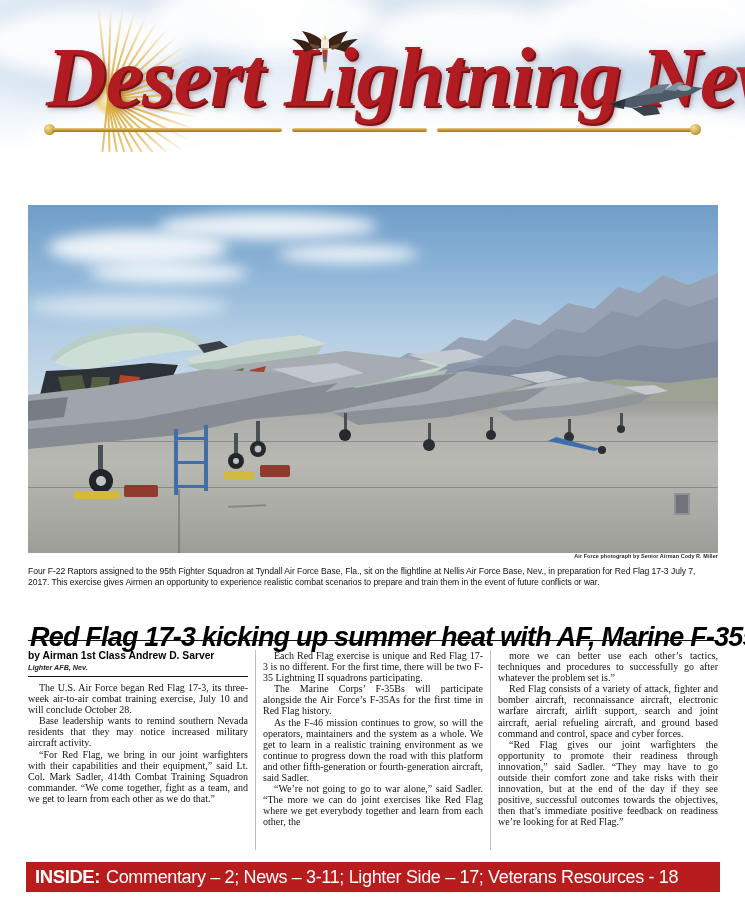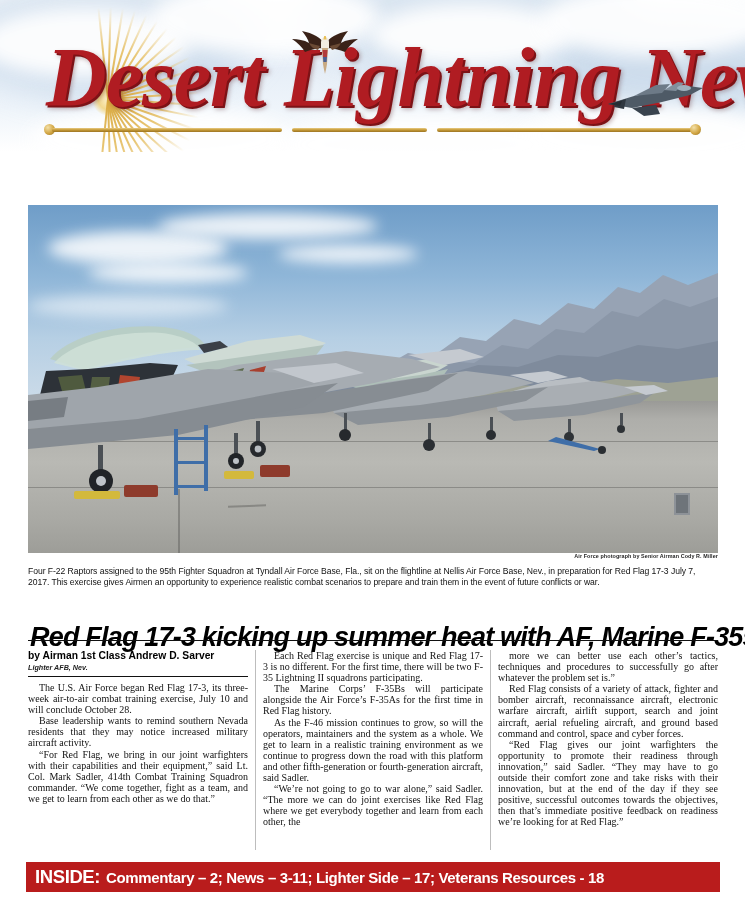--- a/index.html
+++ b/index.html
@@ -294,22 +294,22 @@
     padding: 0 9px;
     box-sizing: border-box;
   }
   .inside-label {
     font-size: 18.5px;
     font-weight: 700;
     letter-spacing: -.4px;
     margin-right: 6px;
   }
   .inside-items {
-    font-size: 15px;
-    font-weight: 700;
+    font-size: 18px;
+    font-weight: 400;
     letter-spacing: -.35px;
   }
 </style>
 </head>
 <body>
 
 <div class="masthead">
 
   <div class="sky-tint" style="left:-40px;  top:-30px; width:300px; height:130px;"></div>
   <div class="sky-tint" style="left:300px;  top:-45px; width:340px; height:120px;"></div>

